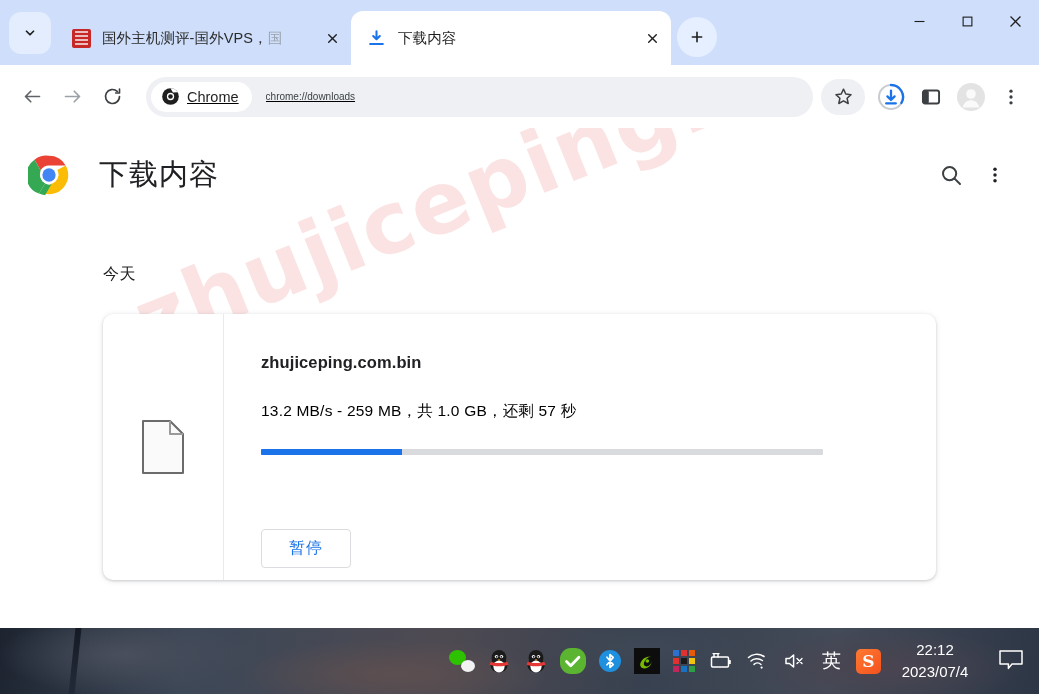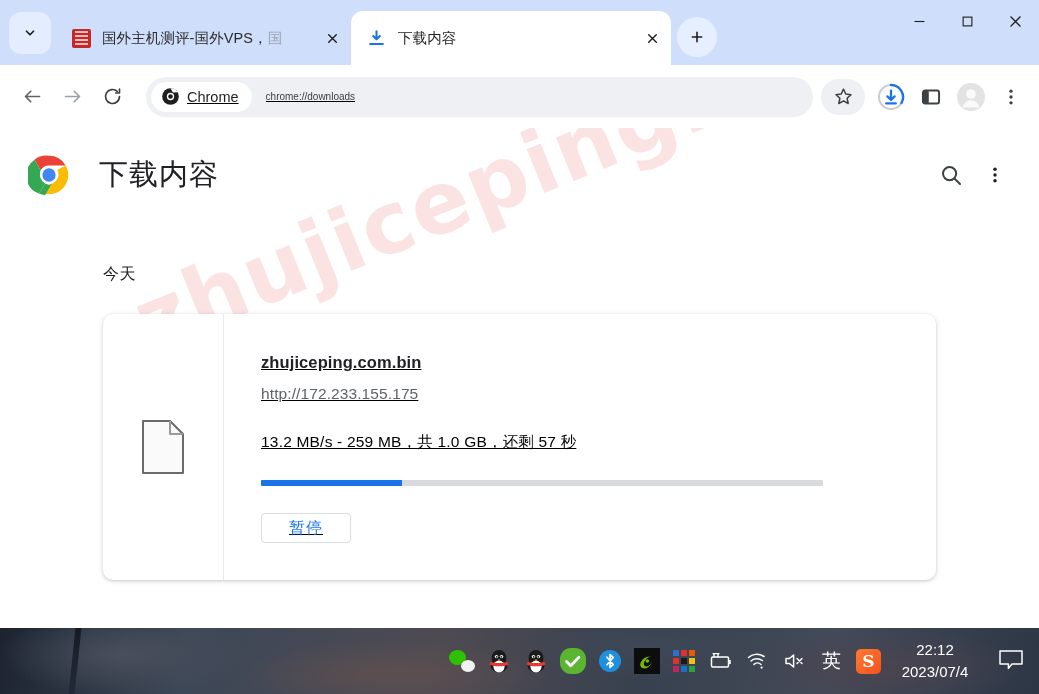--- a/index.html
+++ b/index.html
@@ -147,21 +147,20 @@
     position: absolute; left: 103px; top: 136px;
     font-size: 16px; color: #202124; letter-spacing: .5px;
   }
 
   .dl-card {
     position: absolute; left: 103px; top: 186px;
     width: 833px; height: 266px;
     background: #ffffff; border-radius: 10px;
     box-shadow: 0 1px 3px rgba(60,64,67,.22), 0 1px 6px rgba(60,64,67,.10);
     display: flex;
-    text-decoration: underline;
   }
   .dl-iconcol {
     width: 121px; flex: 0 0 auto;
     border-right: 1px solid #e8eaed;
     display: flex; align-items: center; justify-content: center;
   }
   .file-icon { width: 42px; height: 54px; }
   .dl-body { flex: 1 1 auto; padding: 39px 0 0 37px; }
   .dl-name {
     font-size: 16.5px; color: #202124; font-weight: 700; letter-spacing: .1px;
@@ -172,25 +171,25 @@
   .dl-status {
     font-size: 15.5px; color: #000000; margin-top: 29px; letter-spacing: .2px;
   }
   .progress-track {
     margin-top: 27px; width: 562px; height: 6px;
     background: #d8dadd; border-radius: 1px; overflow: hidden;
   }
   .progress-fill { height: 100%; background: #1a73e8; }
   .dl-buttons { margin-top: 27px; display: flex; gap: 12px; }
   .dl-btn {
-    min-width: 90px; height: 30px; padding: 0 21px;
+    min-width: 90px; height: 39px; padding: 0 21px;
     border: 1px solid #dadce0; border-radius: 4px; background: #fff;
     color: #1a73e8; font-size: 16px;
     display: flex; align-items: center; justify-content: center;
-    font-family: "Liberation Sans", sans-serif; letter-spacing: 1px;
+    font-family: "Liberation Sans", sans-serif; letter-spacing: 1px; margin-top: 47px;
   }
 
   
   .taskbar {
     position: absolute; left: 0; top: 628px; width: 1039px; height: 66px;
     overflow: hidden;
   }
   .tb-wall {
     position: absolute; inset: 0;
     background:
@@ -409,21 +408,20 @@
 
     <div class="dl-card">
       <div class="dl-iconcol">
         <svg class="file-icon" viewBox="0 0 42 54">
           <path d="M1 1h27l13 13v39H1z" fill="#fafafa" stroke="#6b6b6b" stroke-width="2" stroke-linejoin="round"></path>
           <path d="M28 1v13h13" fill="none" stroke="#9a9a9a" stroke-width="2" stroke-linejoin="round"></path>
         </svg>
       </div>
       <div class="dl-body">
         <div class="dl-name">zhujiceping.com.bin</div>
-        <div class="dl-url">http://172.233.155.175</div>
         <div class="dl-status">13.2 MB/s - 259 MB，共 1.0 GB，还剩 57 秒</div>
         <div class="progress-track">
           <div class="progress-fill" id="progress-fill" style="width: 25%; background: rgb(26, 115, 232);"></div>
         </div>
         <div class="dl-buttons">
           <div class="dl-btn">暂停</div>
         </div>
       </div>
     </div>
   </div>

